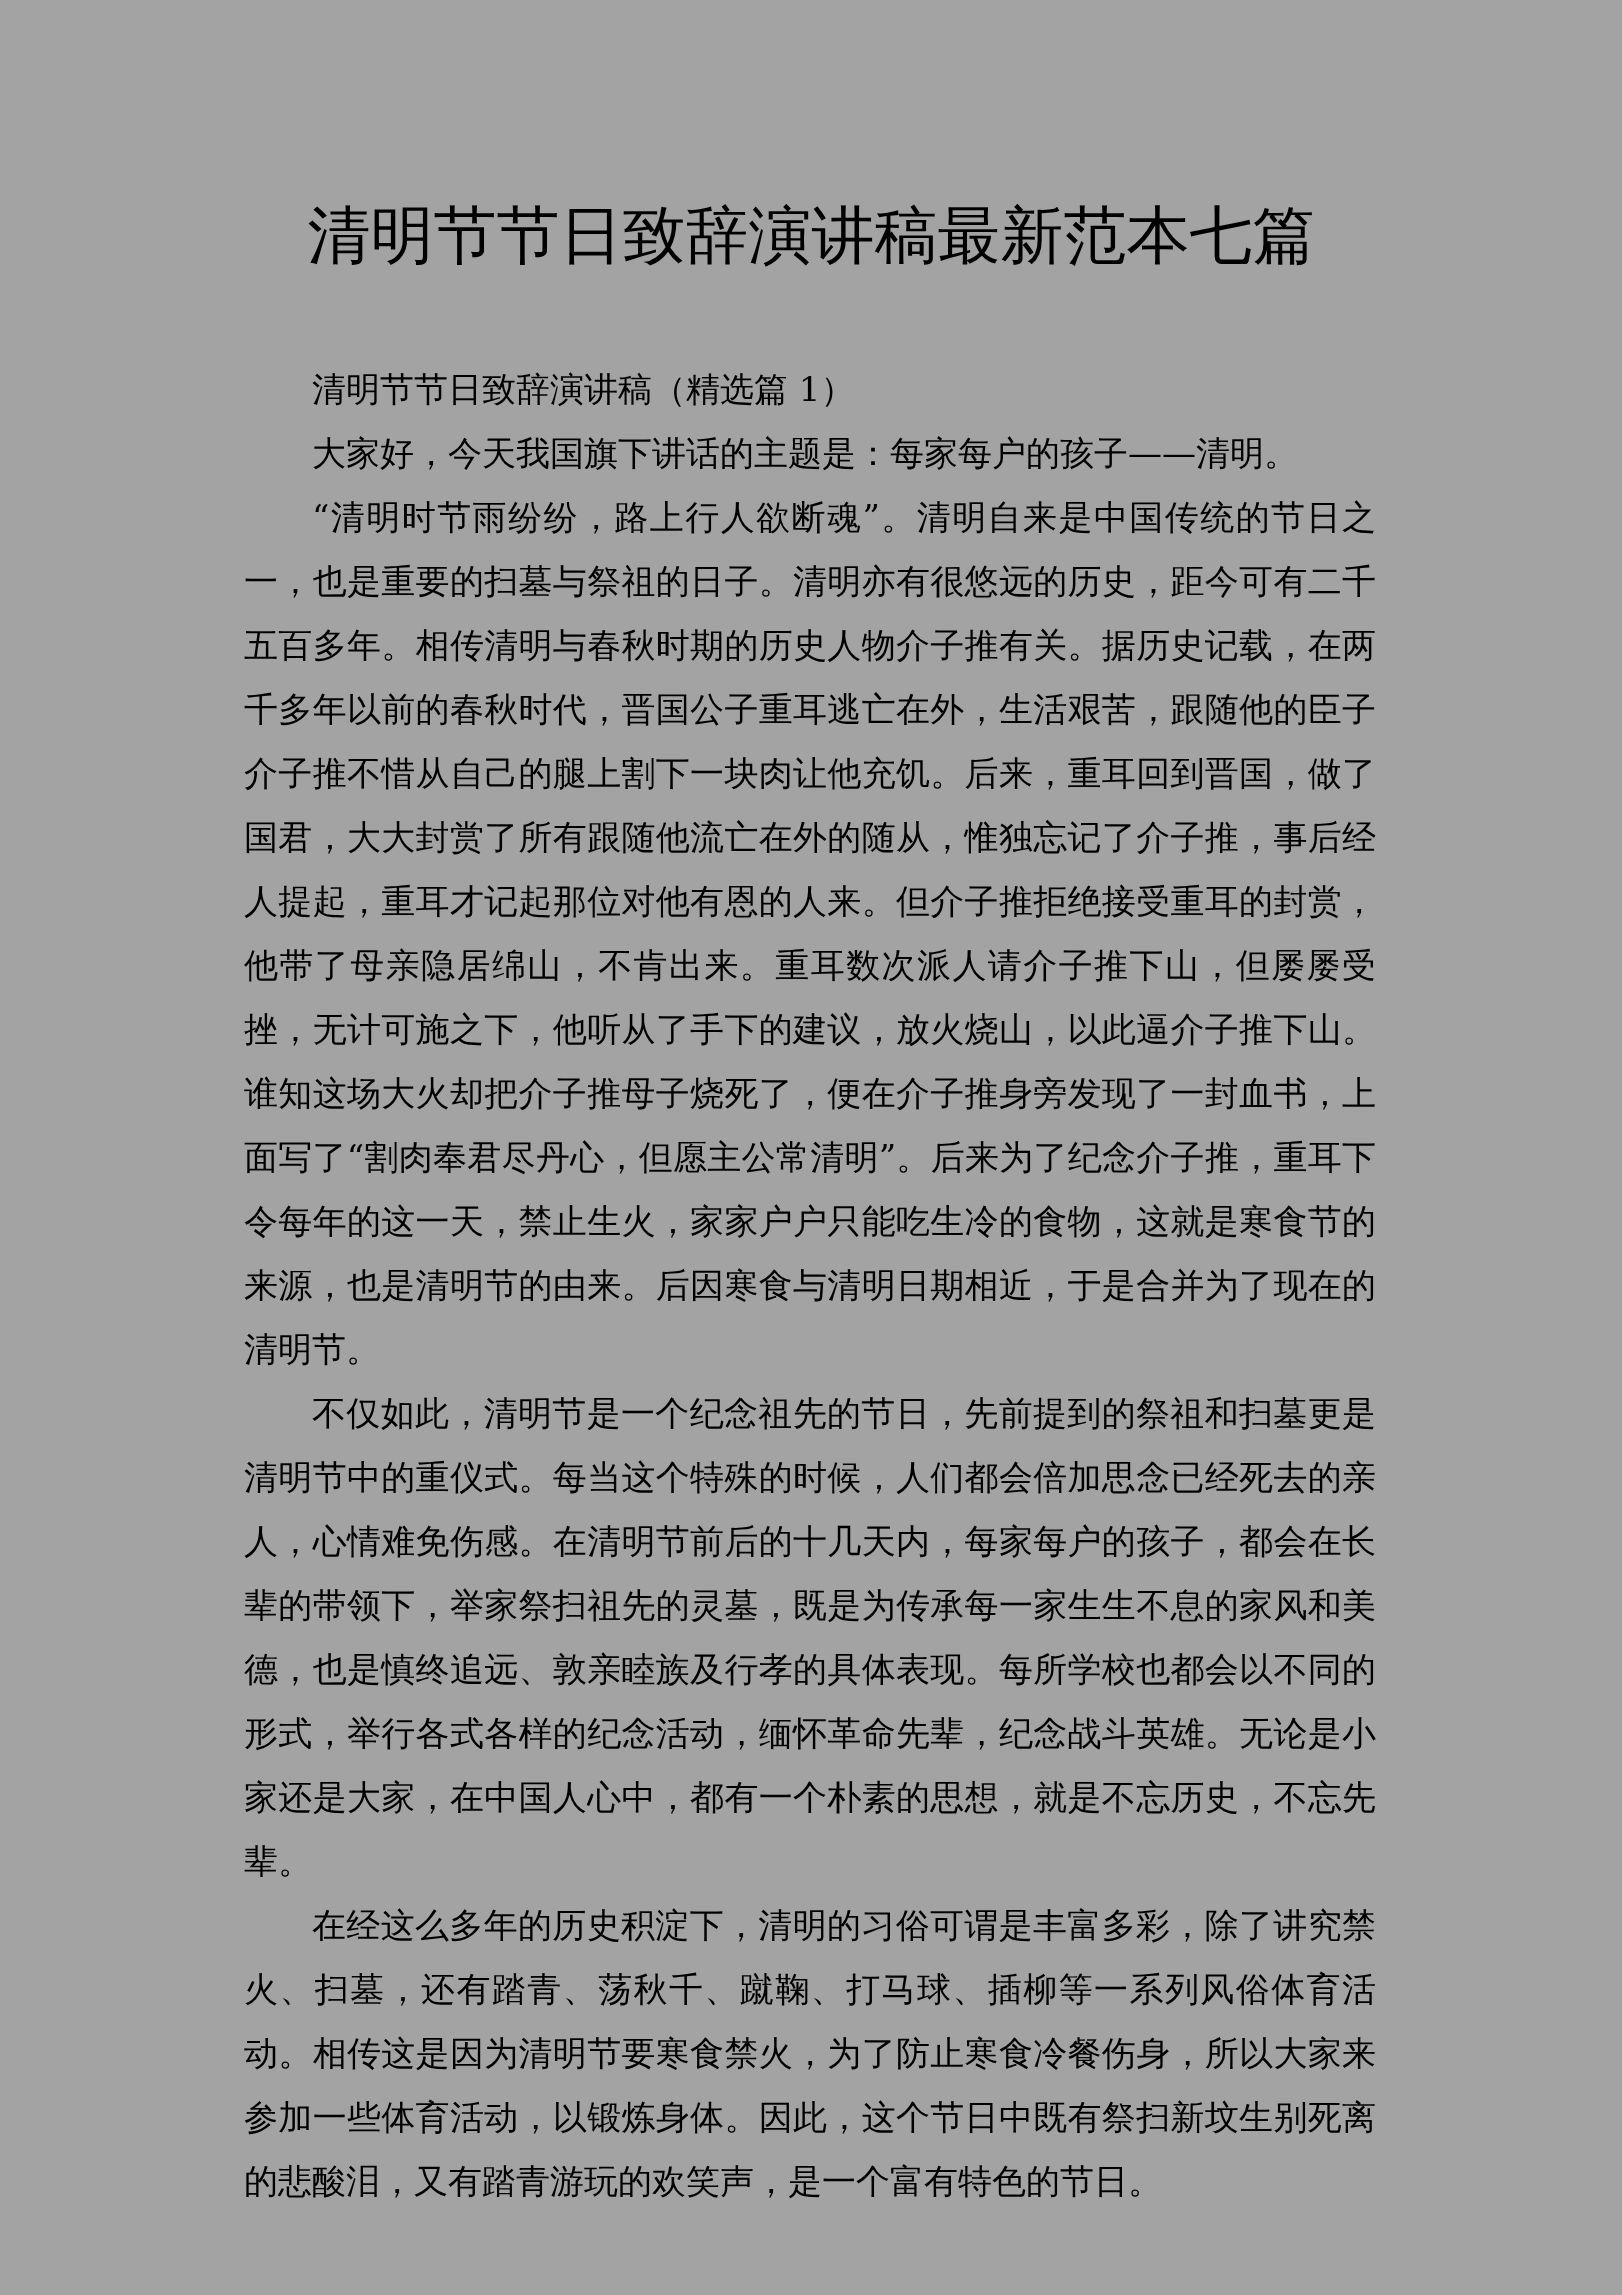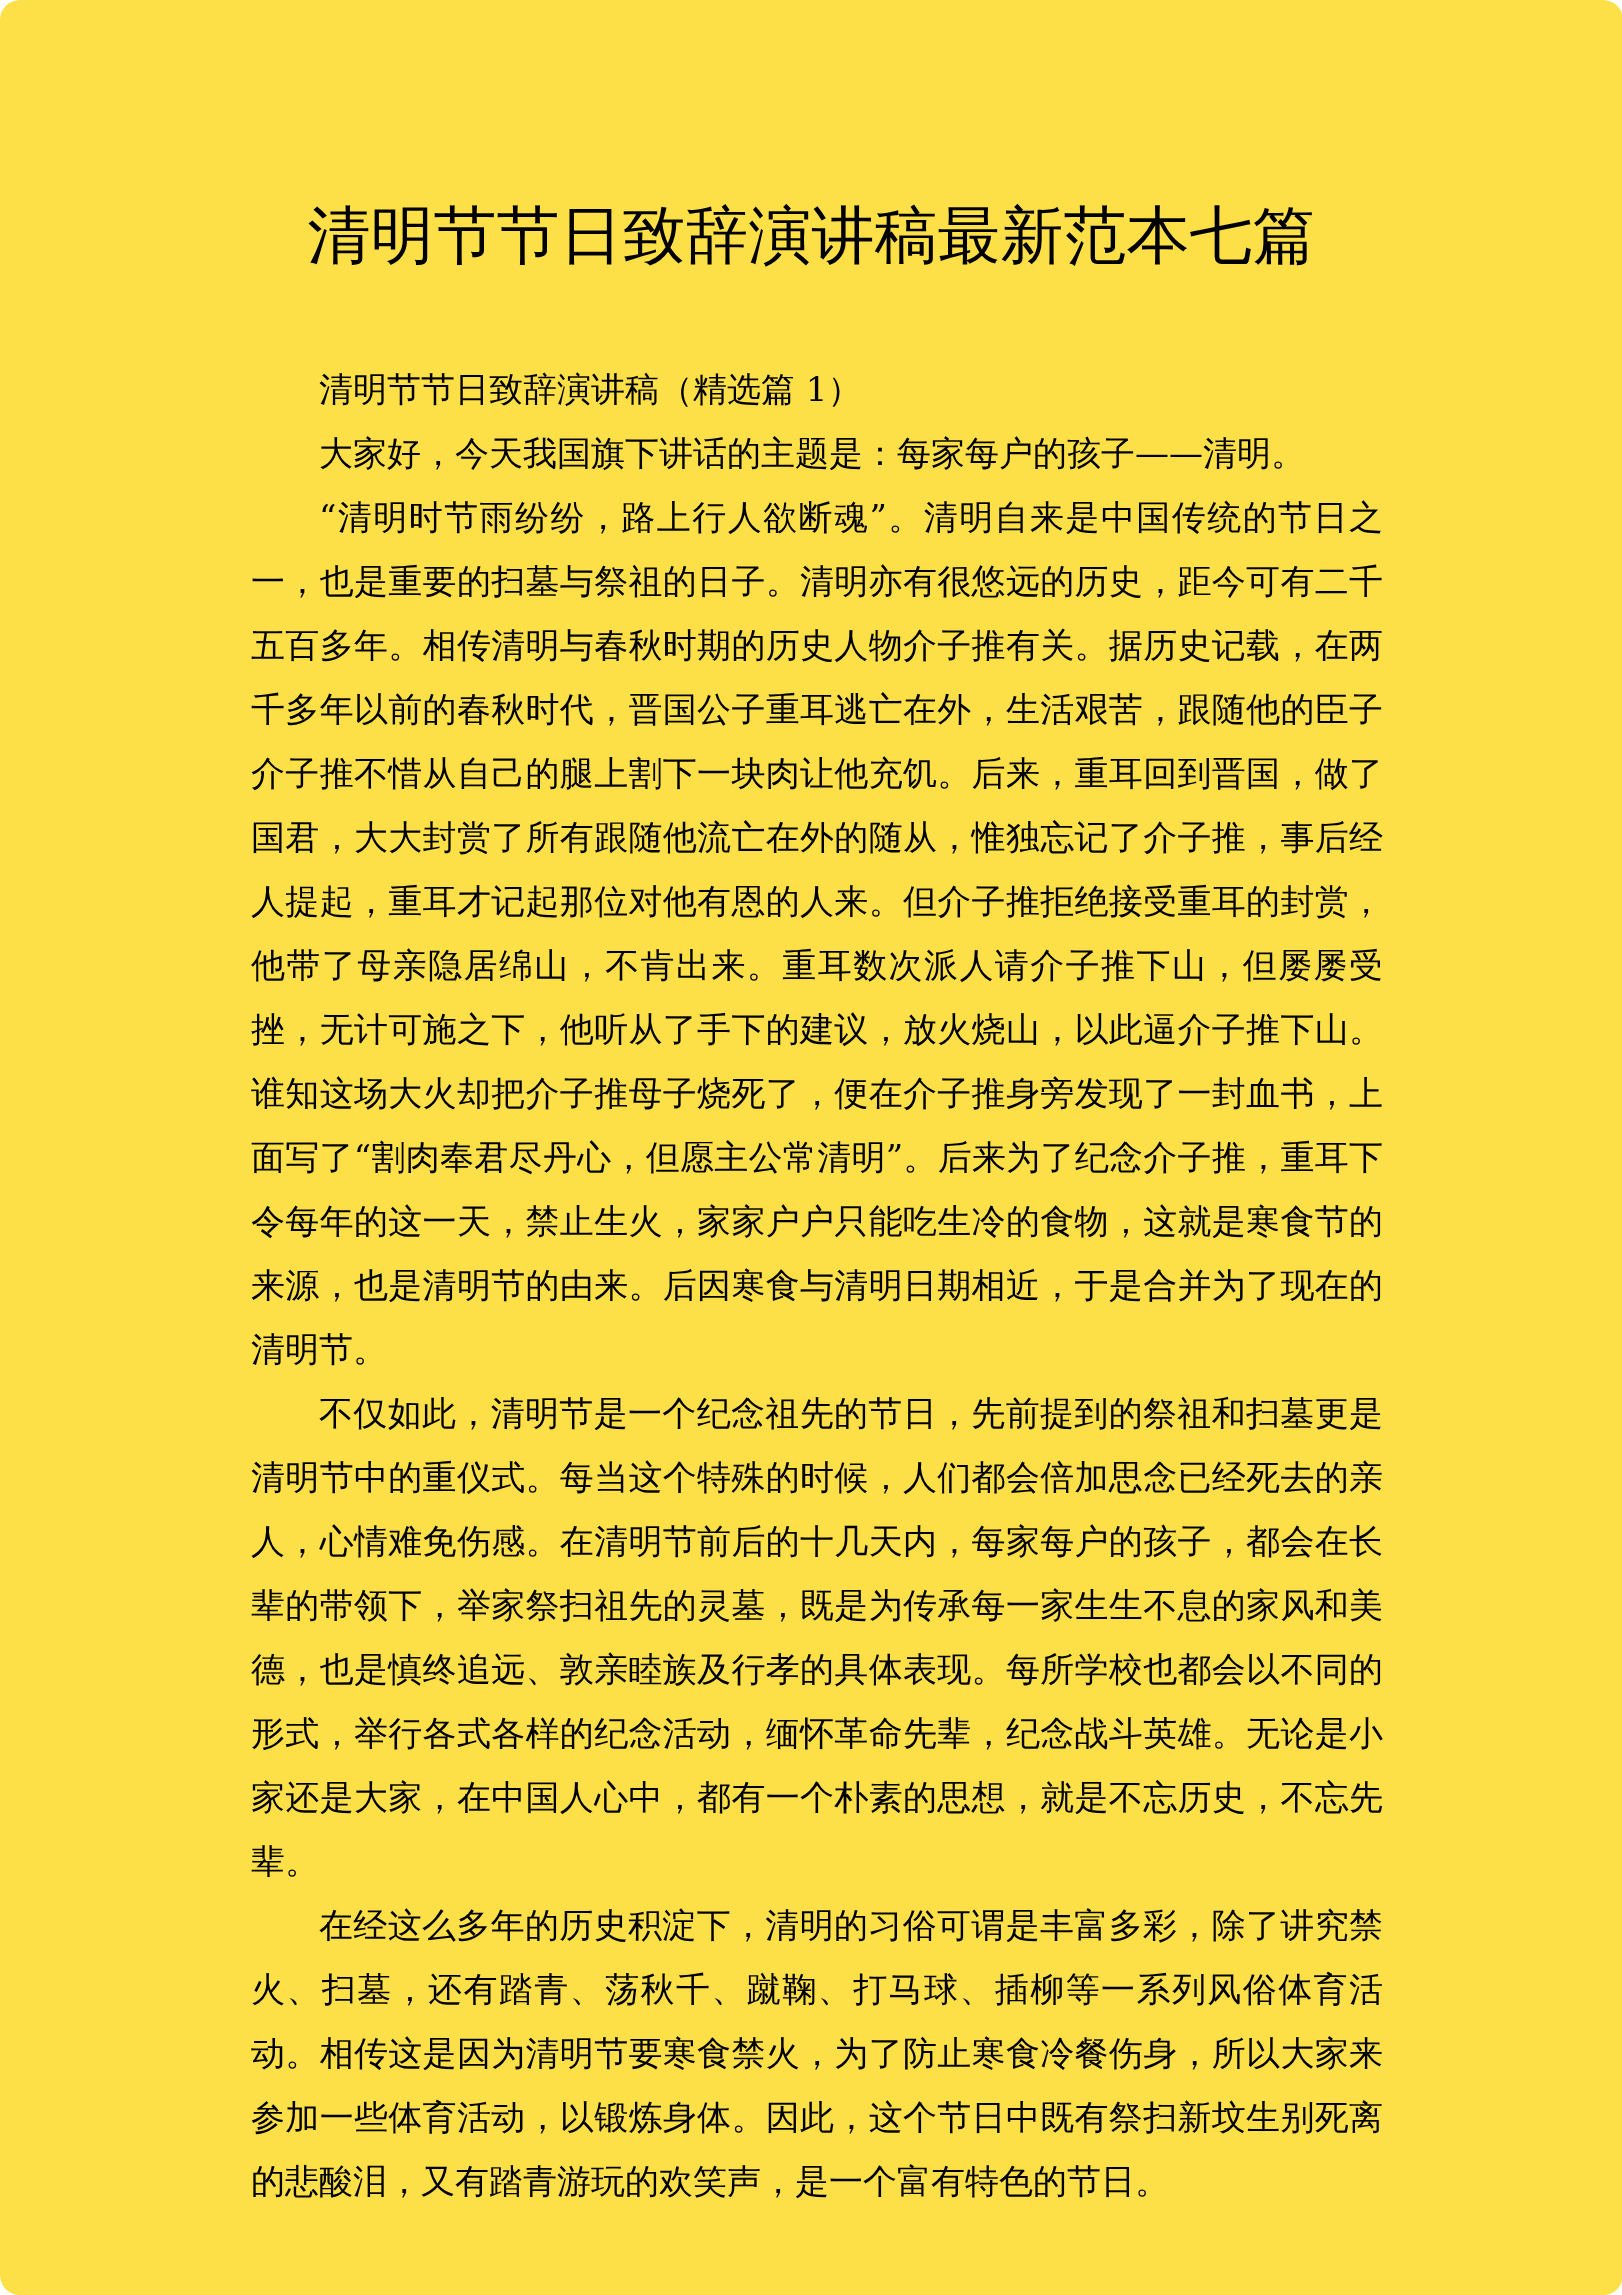--- a/index.html
+++ b/index.html
@@ -14,39 +14,38 @@
       overflow: hidden;
       font-family: "DejaVu Serif", "Liberation Serif", serif;
       color: #000000;
     }
     .page {
       position: absolute;
       left: 0;
       top: 0;
       width: 1623px;
       height: 2295px;
-      background: #fde047;
-      border-radius: 20px;
+      background: #a3a3a3;
     }
     .title {
       position: absolute;
       left: 0;
       top: 196px;
       width: 1623px;
       text-align: center;
       font-size: 63px;
       line-height: 79px;
       font-weight: normal;
       letter-spacing: 0px;
       margin: 0;
       font-family: "DejaVu Sans", "Liberation Sans", sans-serif;
     }
     .body-text {
       position: absolute;
-      left: 251px;
+      left: 244px;
       top: 357px;
       width: 1132px;
     }
     .para {
       margin: 0;
       font-size: 34px;
       line-height: 64px;
       text-align: justify;
       text-indent: 68px;
       word-break: break-all;

